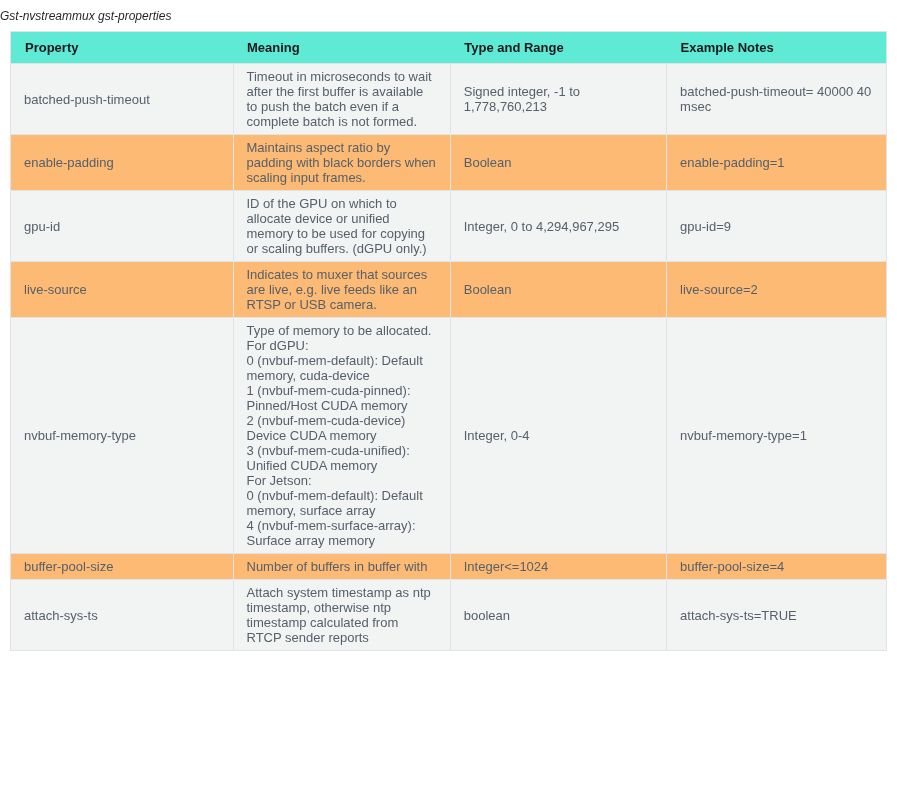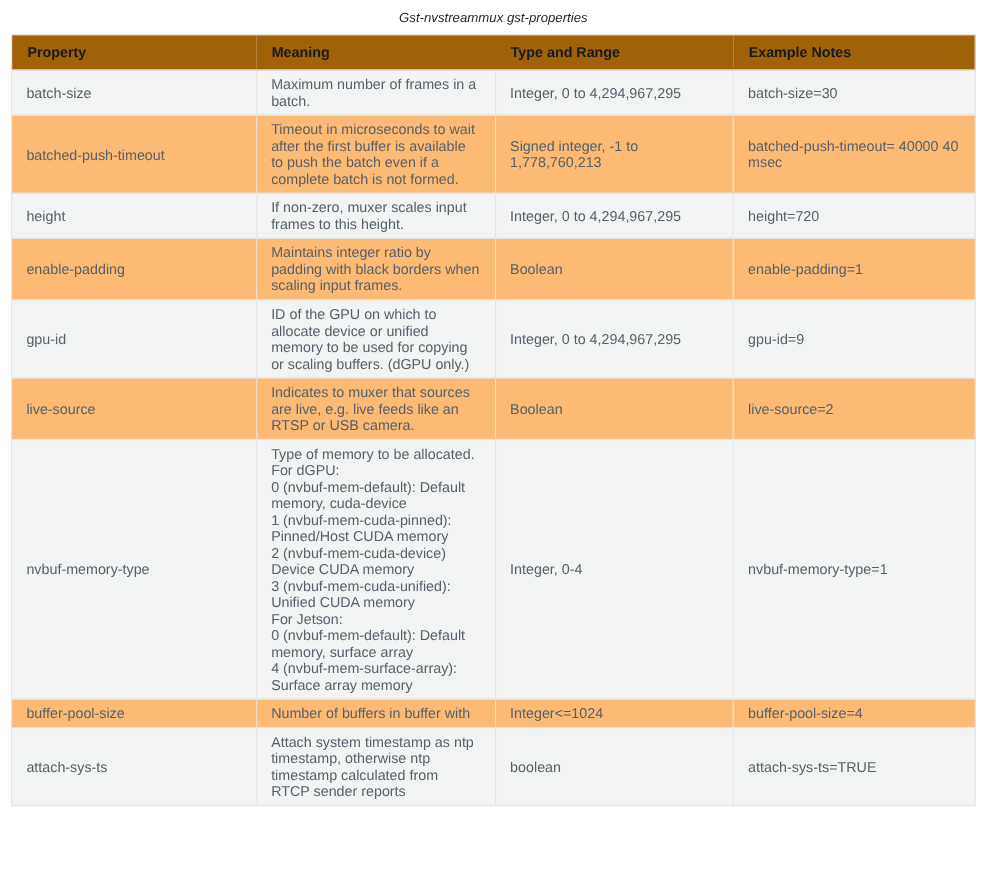--- a/index.html
+++ b/index.html
@@ -5,21 +5,20 @@
   * { box-sizing: border-box; }
   html, body {
     margin: 0;
     padding: 0;
     background: #ffffff;
     width: 897px;
     height: 806px;
     font-family: "Liberation Sans", sans-serif;
   }
   .caption {
-    text-align: center;
     font-style: italic;
     font-size: 12px;
     color: #1f2328;
     padding: 9px 0 8px 0;
   }
   table.props {
     border-collapse: collapse;
     table-layout: fixed;
     margin: 0 10px;
     width: 877px;
@@ -28,21 +27,21 @@
   }
   table.props col.c1 { width: 25.4%; }
   table.props col.c2 { width: 24.8%; }
   table.props col.c3 { width: 24.7%; }
   table.props col.c4 { width: 25.1%; }
   table.props th {
     text-align: left;
     font-size: 13px;
     font-weight: 700;
     color: #17191d;
-    background: #a16207;
+    background: #5eead4;
     padding: 8px 14px;
     border-bottom: 1px solid #e1e4e5;
   }
   table.props td {
     font-size: 13px;
     line-height: 15px;
     color: #57606a;
     padding: 5px 13px;
     vertical-align: middle;
     border: 1px solid #e1e4e5;
@@ -70,40 +69,28 @@
     <thead>
       <tr>
         <th>Property</th>
         <th>Meaning</th>
         <th>Type and Range</th>
         <th>Example Notes</th>
       </tr>
     </thead>
     <tbody>
         <tr>
-          <td>batch-size</td>
-          <td>Maximum number of frames in a batch.</td>
-          <td>Integer, 0 to 4,294,967,295</td>
-          <td>batch-size=30</td>
-        </tr>
-        <tr>
           <td>batched-push-timeout</td>
           <td>Timeout in microseconds to wait after the first buffer is available to push the batch even if a complete batch is not formed.</td>
           <td>Signed integer, -1 to 1,778,760,213</td>
           <td>batched-push-timeout= 40000 40 msec</td>
         </tr>
         <tr>
-          <td>height</td>
-          <td>If non-zero, muxer scales input frames to this height.</td>
-          <td>Integer, 0 to 4,294,967,295</td>
-          <td>height=720</td>
-        </tr>
-        <tr>
           <td>enable-padding</td>
-          <td>Maintains integer ratio by padding with black borders when scaling input frames.</td>
+          <td>Maintains aspect ratio by padding with black borders when scaling input frames.</td>
           <td>Boolean</td>
           <td>enable-padding=1</td>
         </tr>
         <tr>
           <td>gpu-id</td>
           <td>ID of the GPU on which to allocate device or unified memory to be used for copying or scaling buffers. (dGPU only.)</td>
           <td>Integer, 0 to 4,294,967,295</td>
           <td>gpu-id=9</td>
         </tr>
         <tr>

